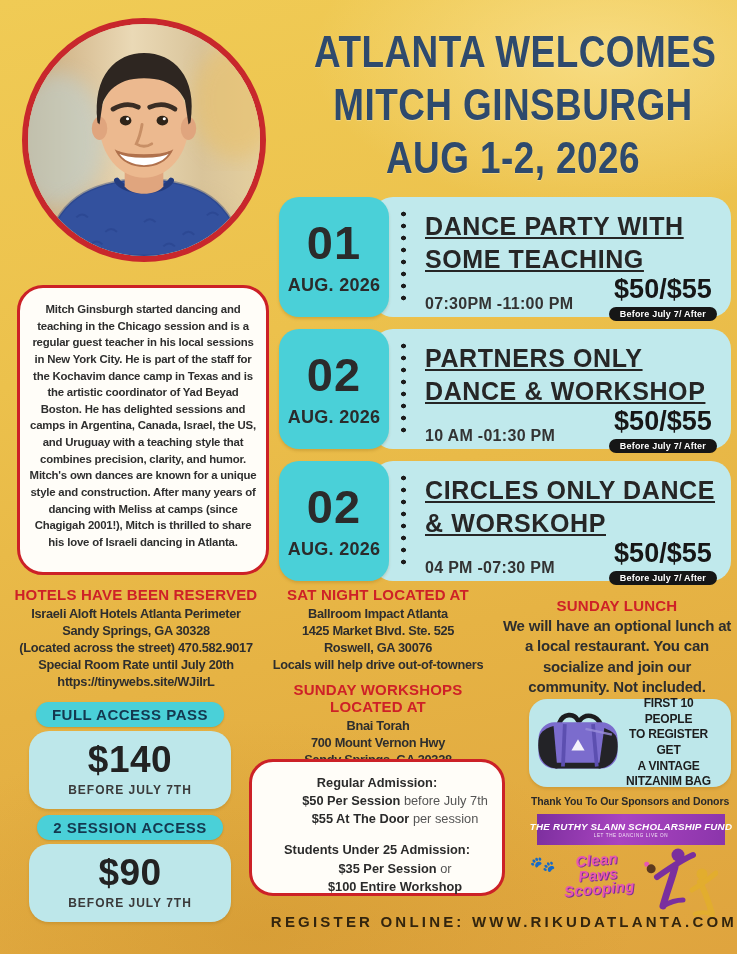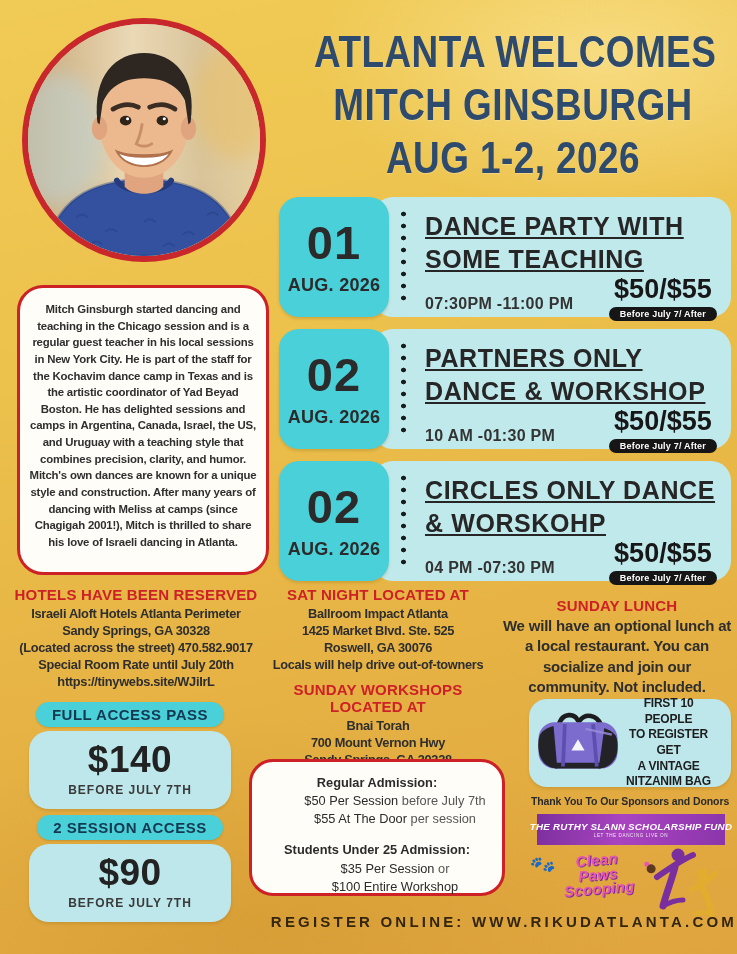--- a/index.html
+++ b/index.html
@@ -66,21 +66,21 @@
   .pass-card{ margin-top:4px; background:#bde7ea; border-radius:20px; padding:9px 0 12px;
     box-shadow:0 2px 3px rgba(120,80,0,.18);}
   .pass-price{ font-size:37px; font-weight:bold; color:#222; line-height:1.1; letter-spacing:.5px;}
   .pass-note{ font-size:12px; font-weight:bold; color:#3a3a3a; letter-spacing:1px; margin-top:2px;}
   
   .admission{ position:absolute; left:249px; top:759px; width:256px; height:137px;
     background:#fffdf8; border:3px solid #cc2127; border-radius:24px;
     padding:12px 6px; text-align:center; font-size:12.8px; color:#2b2b2b; line-height:1.42;}
   .adm-heading{ font-weight:bold;}
   .adm-gap{ margin-top:13px;}
-  .adm-b{ font-weight:normal; color:#2b2b2b;margin-left:36px;}
+  .adm-b{ font-weight:bold; color:#2b2b2b;margin-left:36px;}
   .adm-r{ font-weight:normal; color:#555;}
   
   .promo{ position:absolute; left:529px; top:699px; width:202px; height:88px;
     background:#bde7ea; border-radius:18px; display:flex; align-items:center;
     padding:5px 19px 5px 2px; box-shadow:0 2px 3px rgba(120,80,0,.18);}
   .bag{ width:94px; height:74px; flex-shrink:0;}
   .promo-text{ flex:1; text-align:center; font-size:12px; font-weight:bold;
     color:#1d1d1d; line-height:1.3; letter-spacing:-.2px;}
   
   .thanks{ position:absolute; left:527px; top:795px; width:206px; text-align:center;

